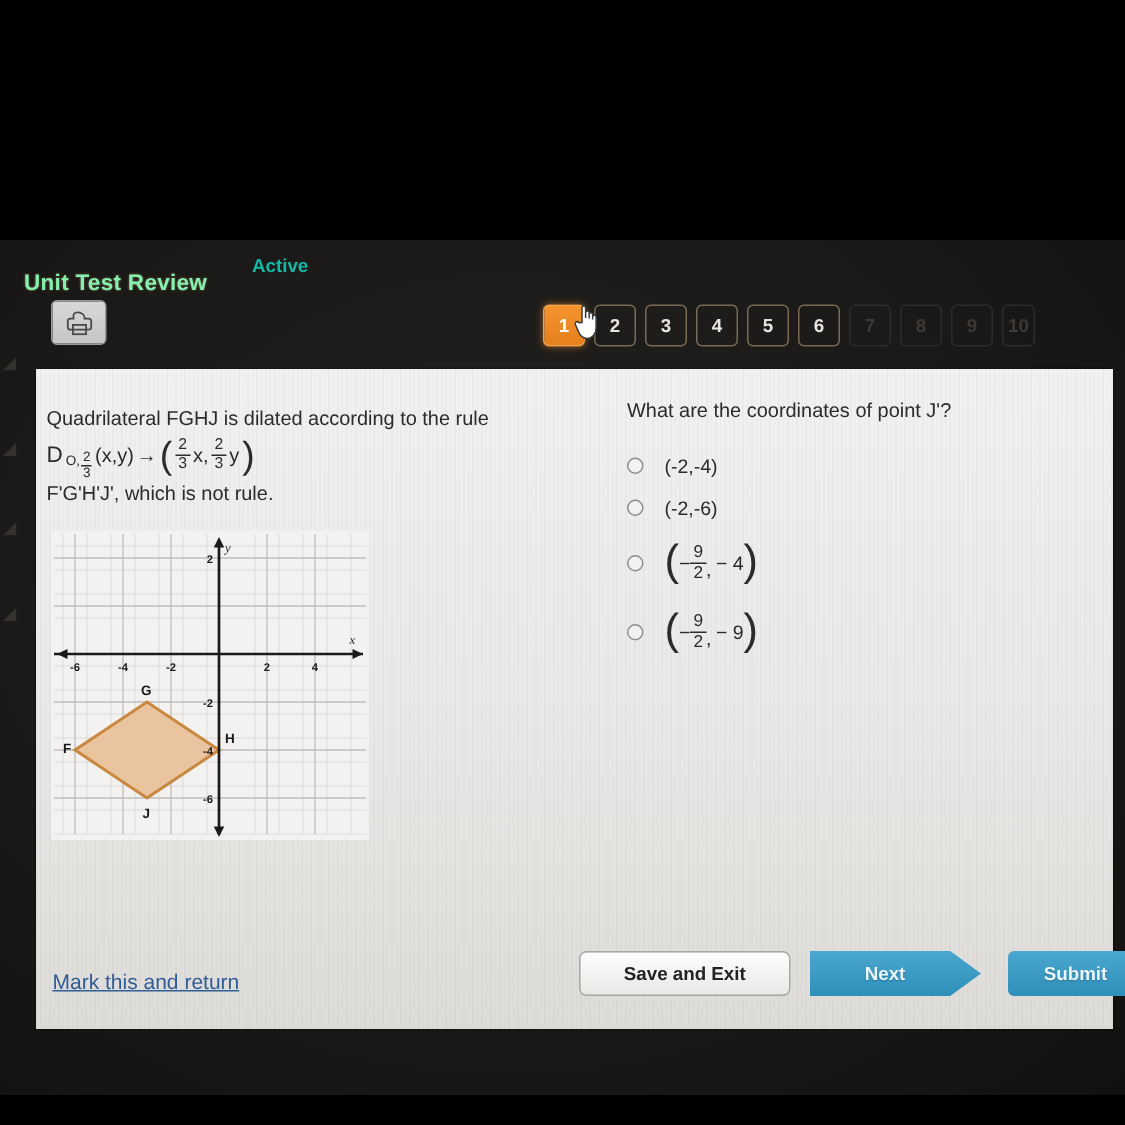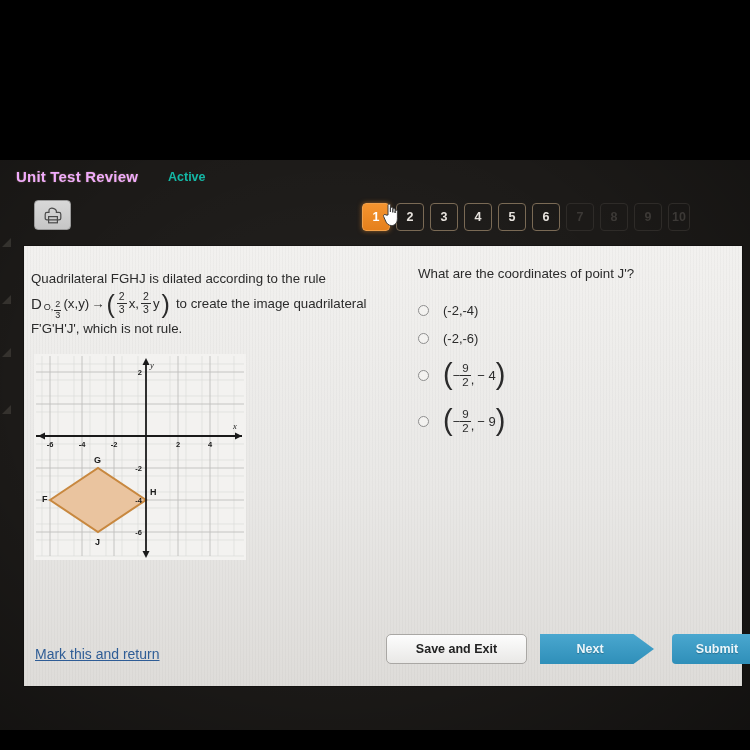--- a/index.html
+++ b/index.html
@@ -32,22 +32,22 @@
     background:#3a3733;
     clip-path: polygon(0 100%, 100% 0, 100% 100%);
     opacity:.85;
   }
 
   
   .titlerow {
     position:absolute; left:0; top:168px; width:750px; height:24px;
   }
   .title-main {
-    position:absolute; left:16px; top:0;
-    font-size:15px; font-weight:bold; color:#f0abfc;
+    position:absolute; left:16px; top:12px;
+    font-size:15px; font-weight:bold; color:#86efac;
     letter-spacing:.2px;
     text-shadow: 0 0 2px rgba(201,176,127,.45);
   }
   .title-active {
     position:absolute; left:168px; top:2px;
     font-size:12.5px; font-weight:bold; color:#14b8a6;
   }
 
   
   .print-btn {
@@ -234,21 +234,20 @@
           <span class="num">2</span>
           <span class="den">3</span>
         </span>
         <span>x,</span>
         <span class="fracbig">
           <span class="num">2</span>
           <span class="den">3</span>
         </span>
         <span>y</span>
         <span class="bigparen">)</span>
-        <span style="margin-left:4px">to create the image quadrilateral</span>
       </div>
       <div>F'G'H'J', which is not rule.</div>
     </div>
 
     <div class="graph">
       <svg width="212" height="206" viewBox="0 0 212 206">
         <rect x="0" y="0" width="212" height="206" fill="#f3f2f0"></rect>
 
         <g stroke="#d9d8d6" stroke-width="0.6">
           <line x1="8" y1="2" x2="8" y2="202"></line>

